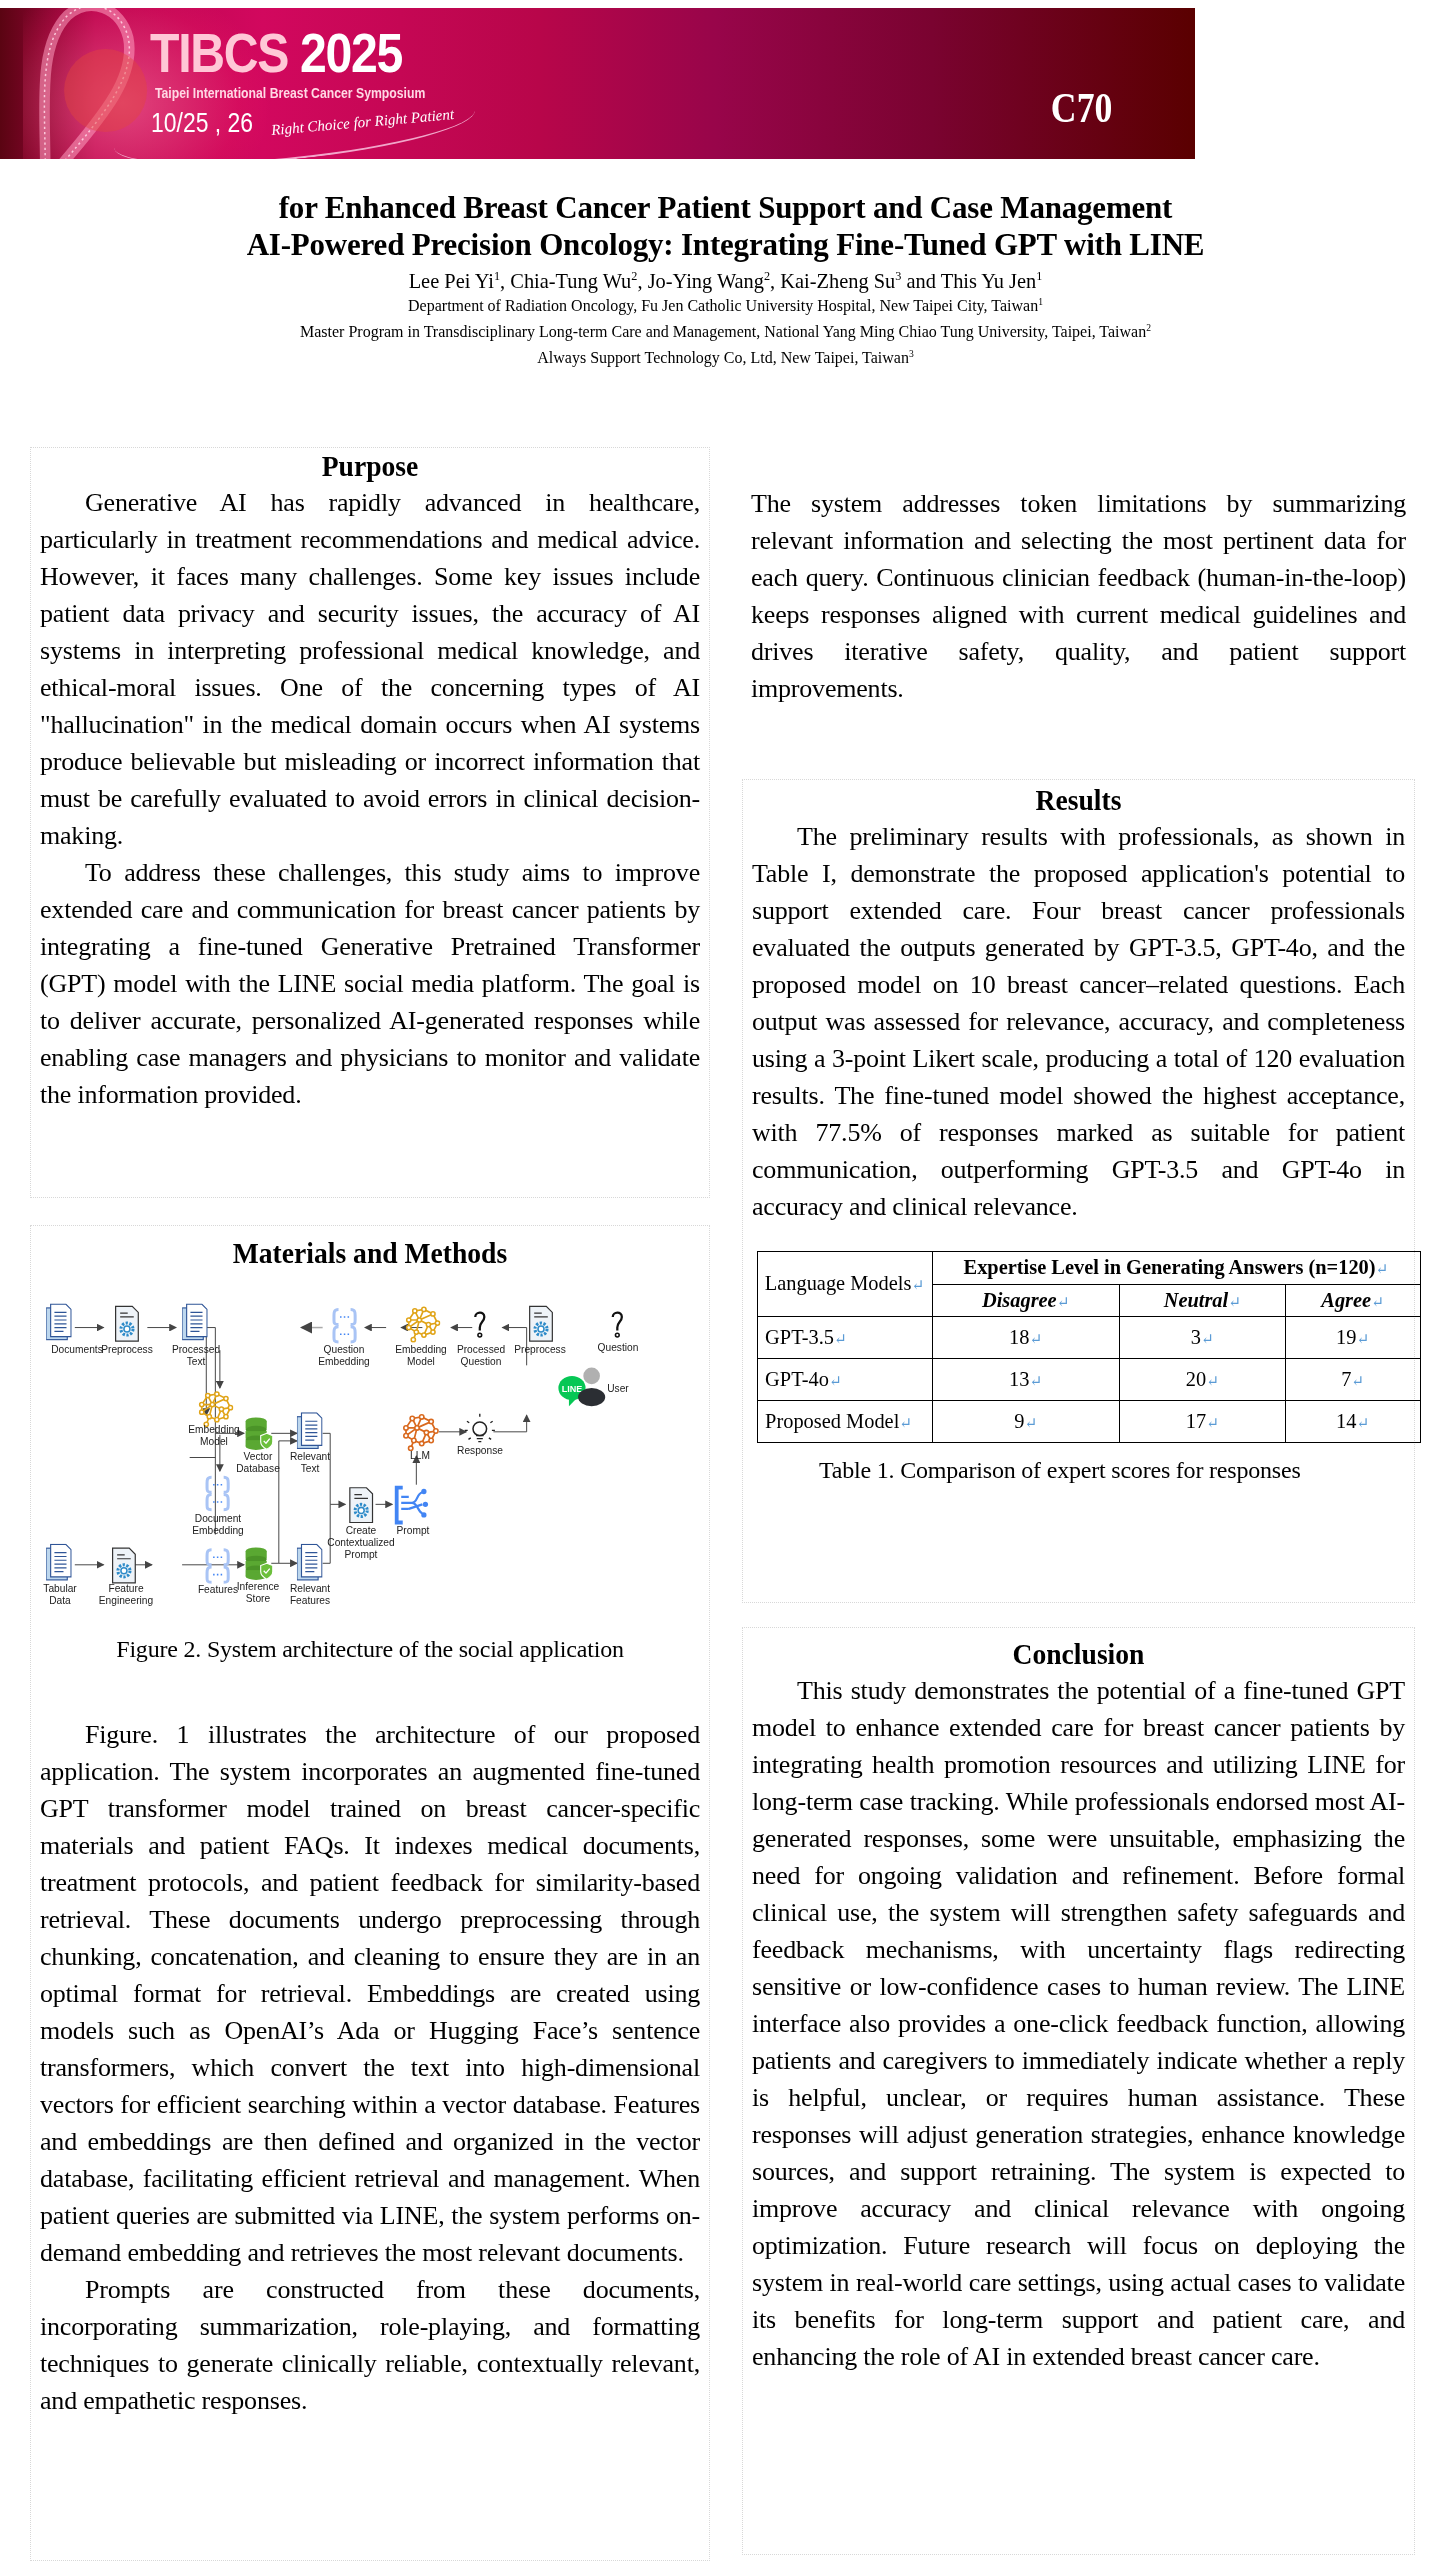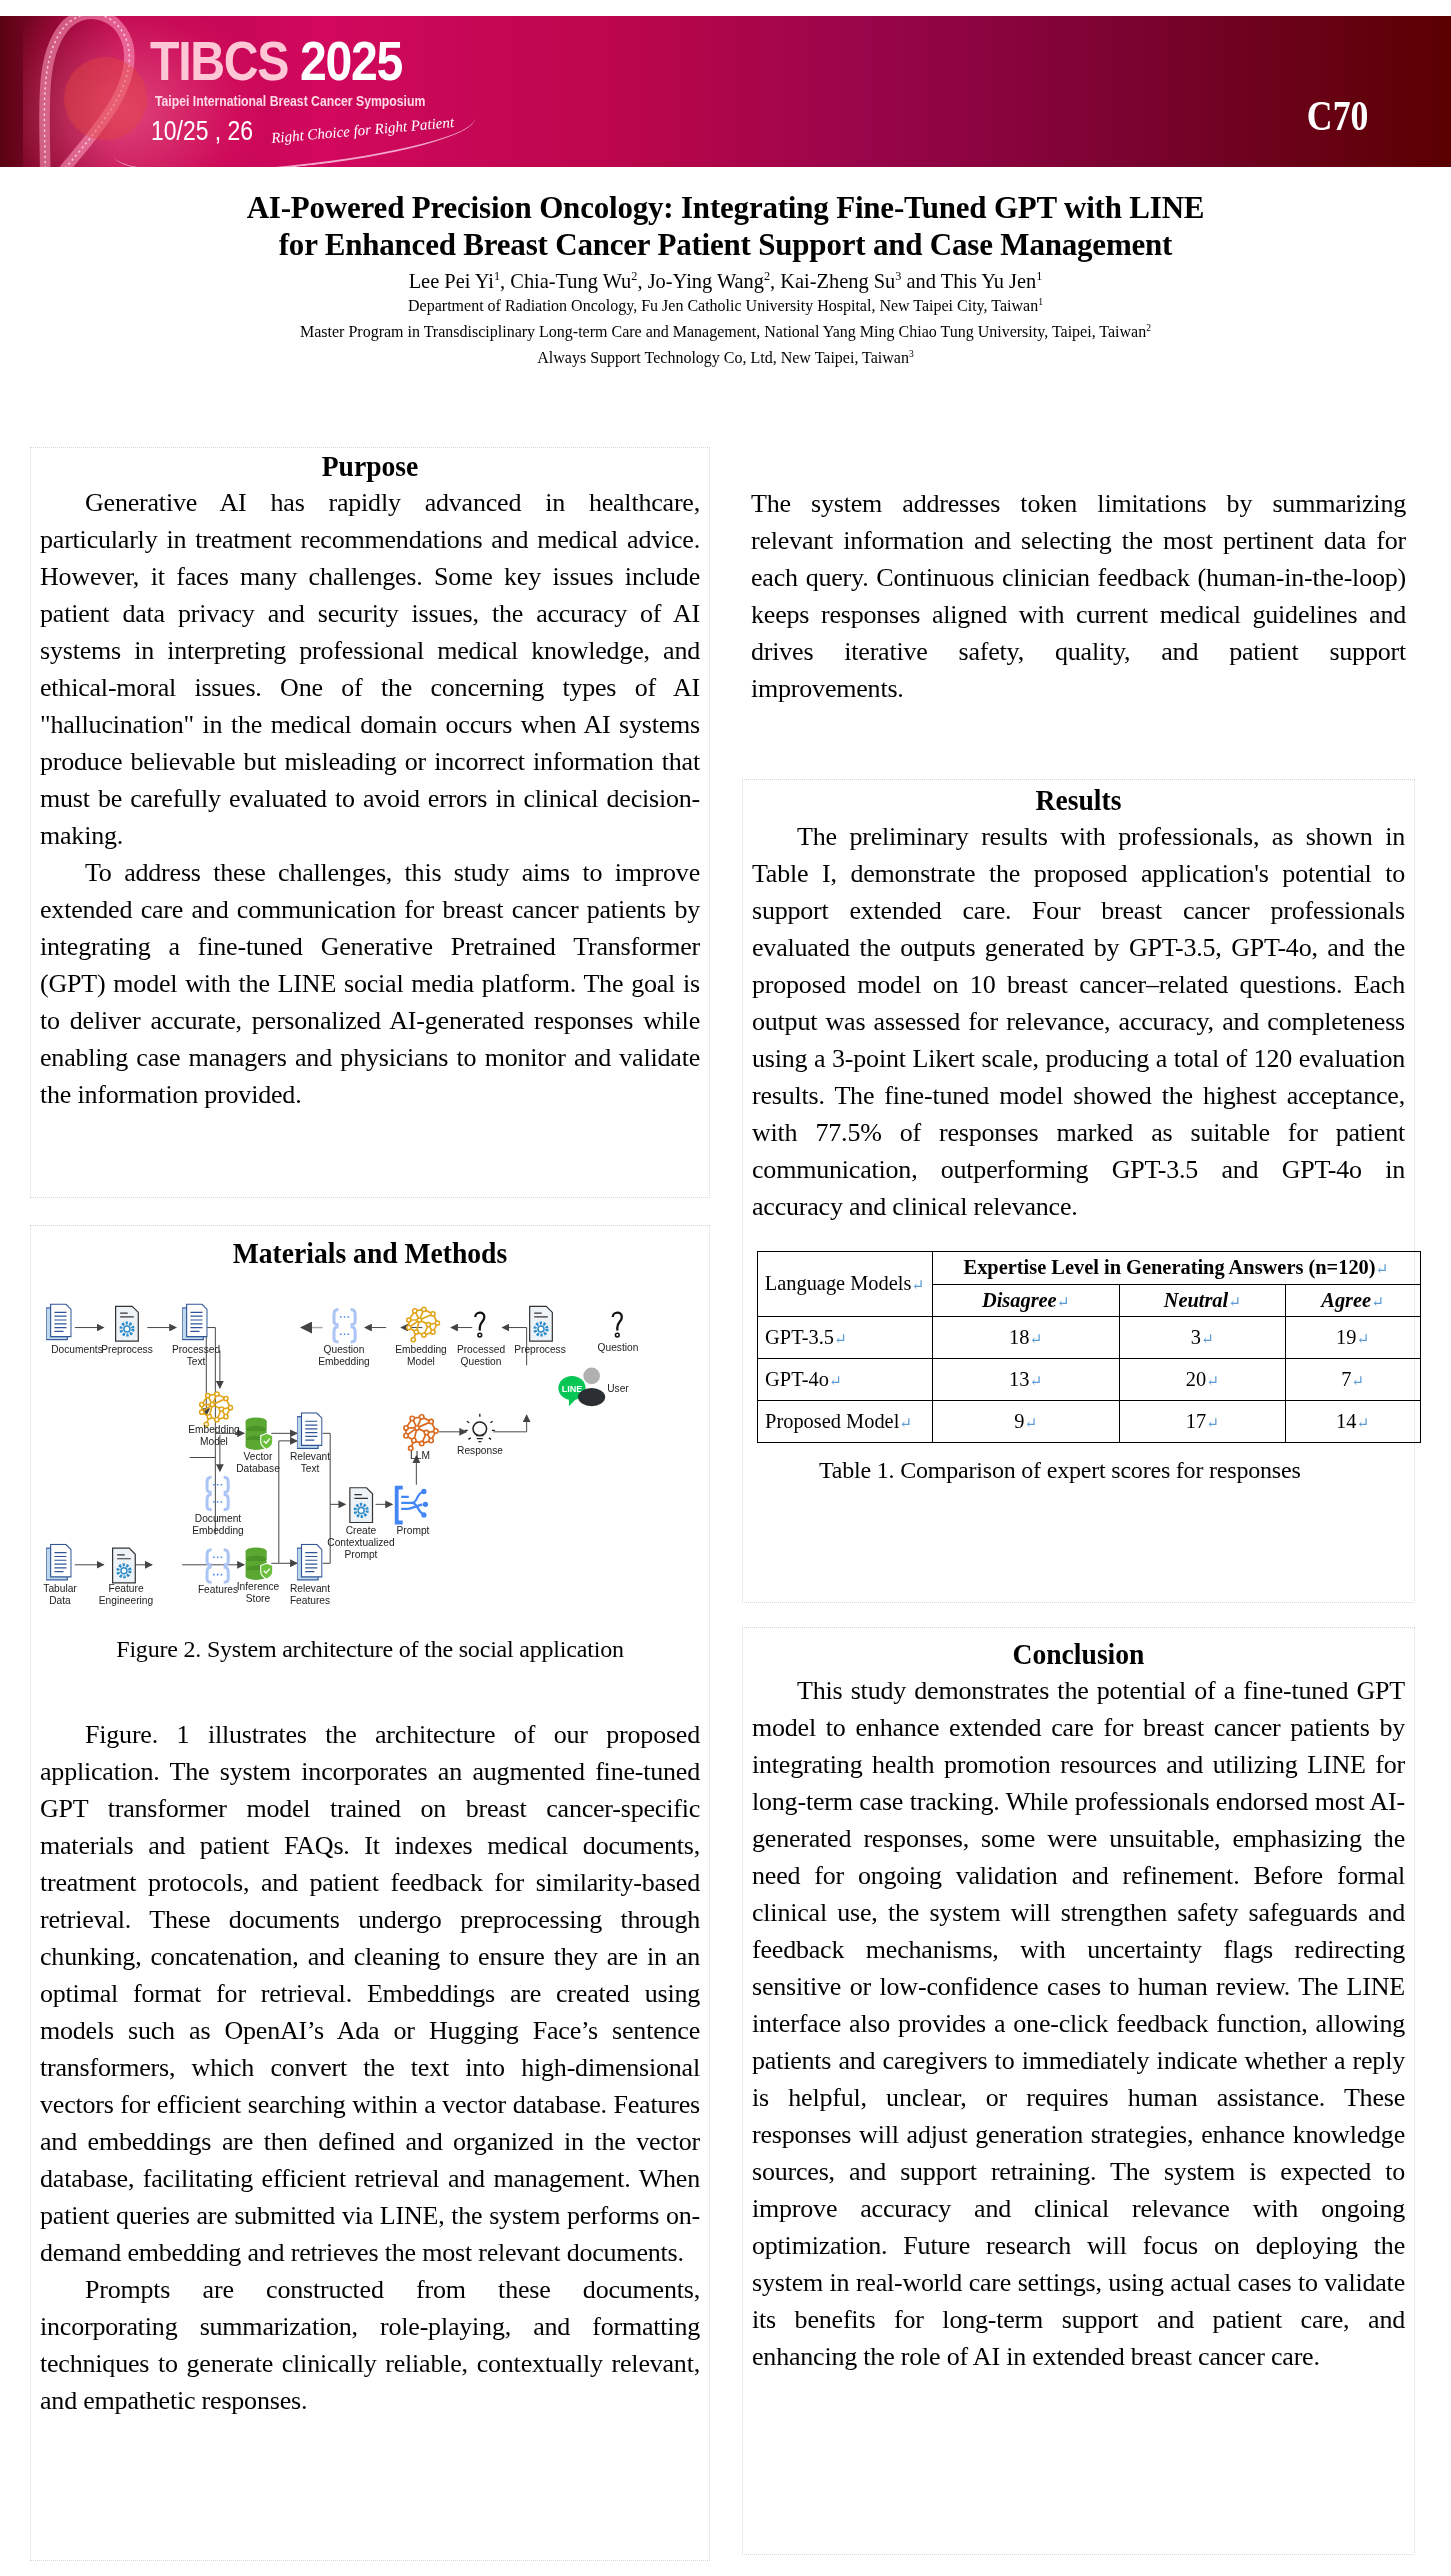--- a/index.html
+++ b/index.html
@@ -1,21 +1,21 @@
 <!DOCTYPE html>
 <html style="font-size:12px"><head>
 <meta charset="utf-8">
 <style>
   * { box-sizing: border-box; margin: 0; padding: 0; }
   html, body { width: 1451px; height: 2576px; background: #ffffff; overflow: hidden; }
   body { font-family: "Liberation Serif", "DejaVu Serif", serif; color: #000; position: relative; }
 
   
   .banner {
-    position: absolute; left: 0; top: 16px; width: 1451px; height: 151px;
+    position: absolute; left: 0; top: 8px; width: 1195px; height: 151px;
     background: linear-gradient(90deg, #5a0412 0%, #b8064e 8%, #d2085e 22%, #b8064a 45%, #98054a 60%, #7a0330 78%, #5a0000 100%);
     overflow: hidden;
   }
   .banner .glow {
     position: absolute; left: 23px; top: -30px; width: 249px; height: 227px;
     background: radial-gradient(ellipse at 40% 55%, rgba(255,120,160,0.55), rgba(255,40,110,0.15) 55%, rgba(0,0,0,0) 70%);
   }
   .banner .ribbon {
     position: absolute; left: 15px; top: -7.6px;
   }
@@ -109,22 +109,22 @@
     <span class="b">2025</span>
   </div>
   <div class="logo-sub">Taipei International Breast Cancer Symposium</div>
   <div class="logo-date">10/25 , 26</div>
   <div class="logo-slogan">Right Choice for Right Patient</div>
   <div class="poster-code">C70</div>
 </div>
 
 <div class="header">
   <div class="title">
+    <div>for Enhanced Breast Cancer Patient Support and Case Management</div>
     <div>AI-Powered Precision Oncology: Integrating Fine-Tuned GPT with LINE</div>
-    <div>for Enhanced Breast Cancer Patient Support and Case Management</div>
   </div>
   <div class="authors" id="authors"><span>Lee Pei Yi</span><sup>1</sup><span>, </span><span>Chia-Tung Wu</span><sup>2</sup><span>, </span><span>Jo-Ying Wang</span><sup>2</sup><span>, </span><span>Kai-Zheng Su</span><sup>3</sup><span> and </span><span>This Yu Jen</span><sup>1</sup><span></span></div>
   <div id="affils">
       <div class="affil"><span>Department of Radiation Oncology, Fu Jen Catholic University Hospital, New Taipei City, Taiwan</span><sup>1</sup></div>
       <div class="affil"><span>Master Program in Transdisciplinary Long-term Care and Management, National Yang Ming Chiao Tung University, Taipei, Taiwan</span><sup>2</sup></div>
       <div class="affil"><span>Always Support Technology Co, Ltd, New Taipei, Taiwan</span><sup>3</sup></div>
     </div>
 </div>
 
 <div class="panel" id="purpose">

